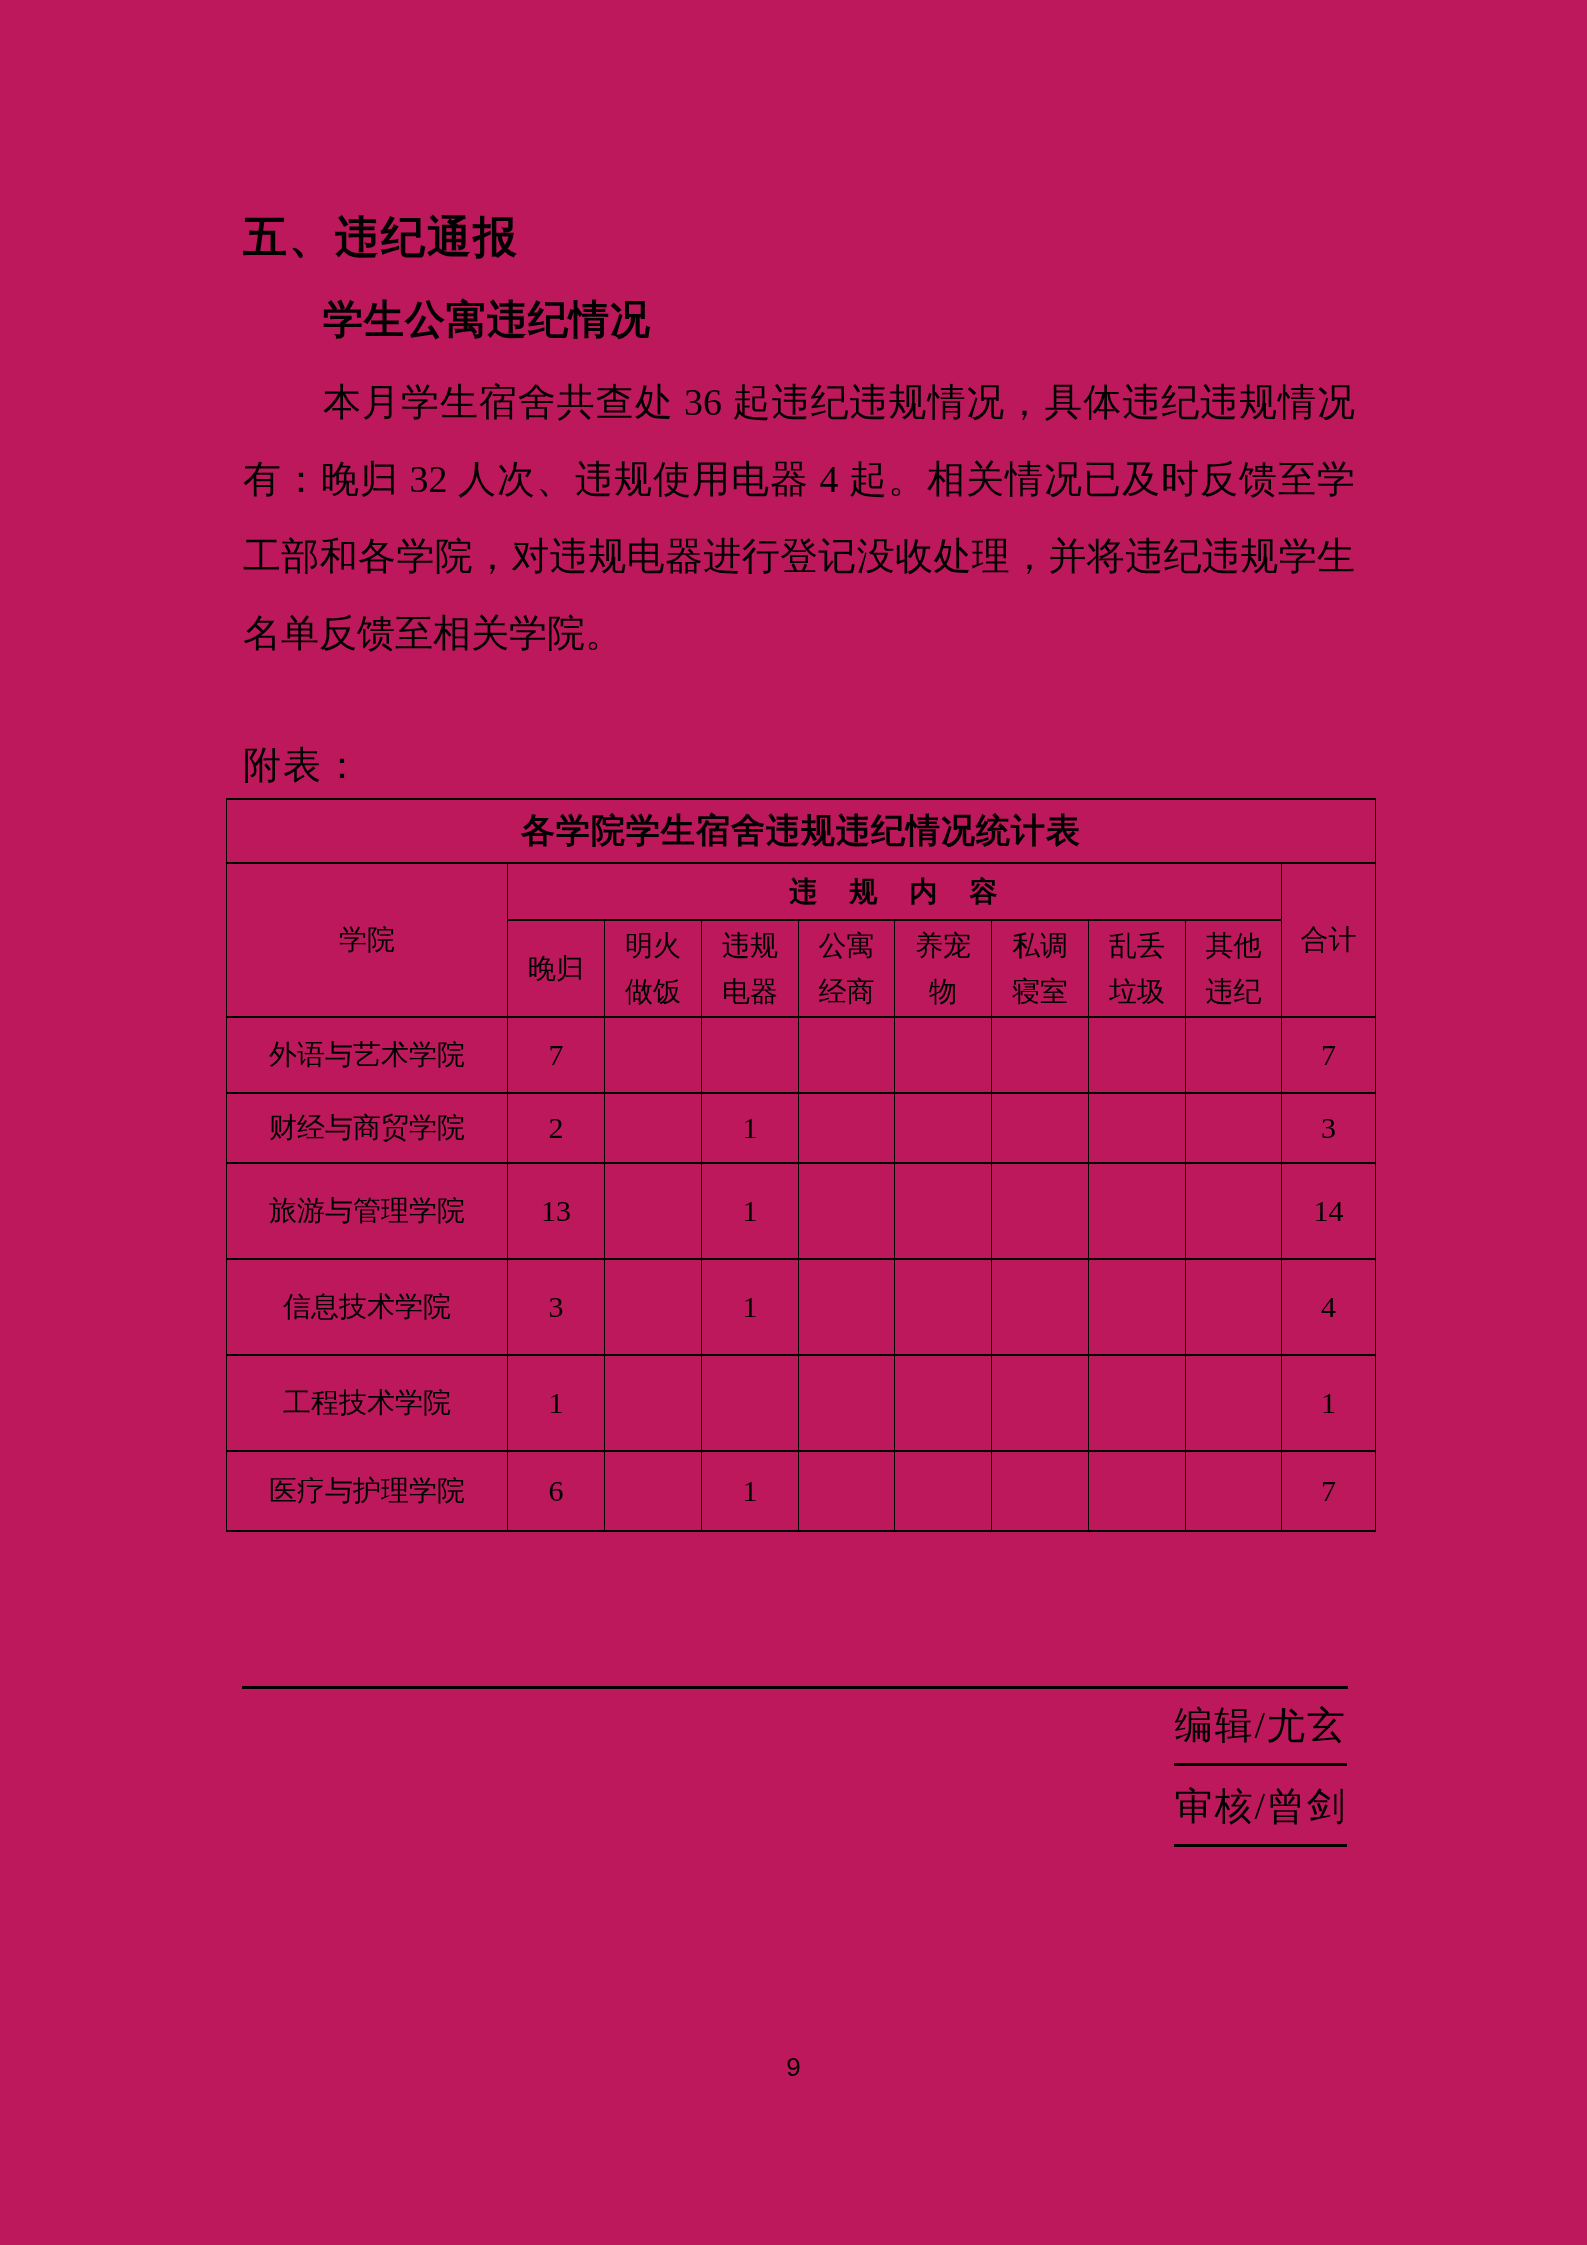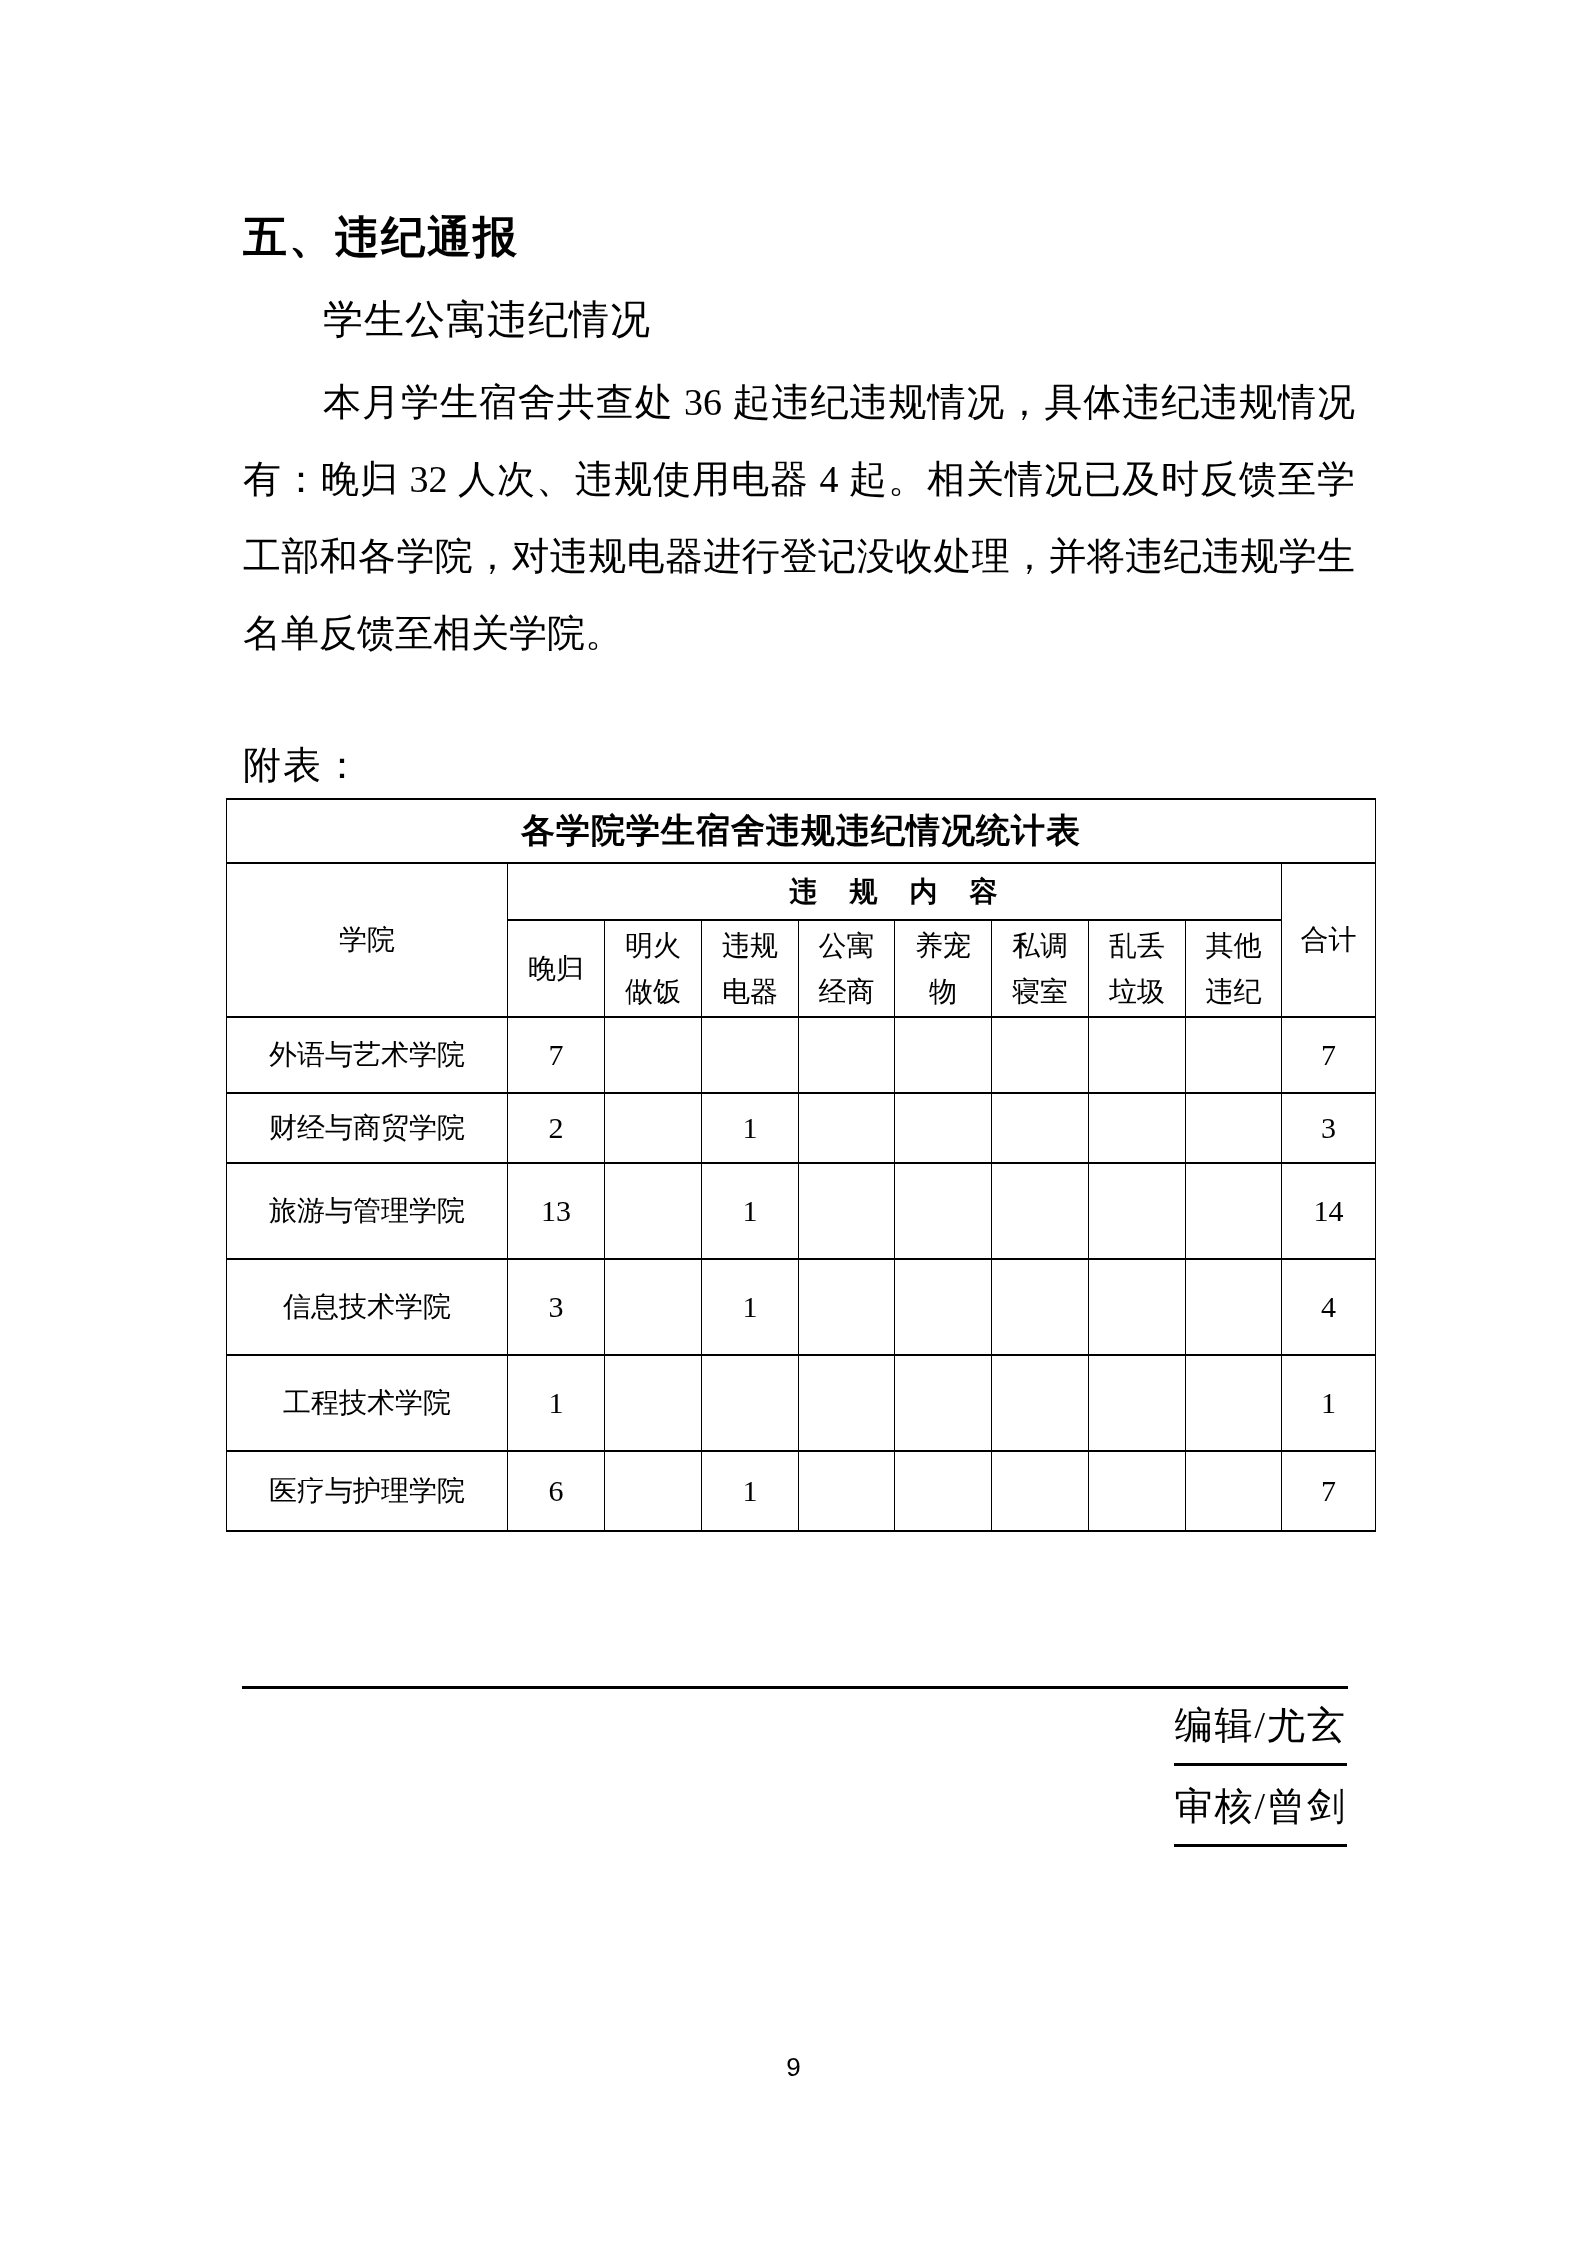--- a/index.html
+++ b/index.html
@@ -5,40 +5,40 @@
   html, body {
     margin: 0;
     padding: 0;
     background: #e8e8e8;
   }
   .page {
     position: relative;
     width: 1587px;
     height: 2245px;
     margin: 0 auto;
-    background: #ffffff;
+    background: #be185d;
     color: #000000;
     font-family: "Liberation Serif", "DejaVu Serif", serif;
     overflow: hidden;
   }
   .section-heading {
     position: absolute;
     left: 243px;
     top: 208px;
     font-size: 44px;
     font-weight: bold;
     letter-spacing: 2px;
     white-space: nowrap;
   }
   .sub-heading {
     position: absolute;
     left: 323px;
     top: 292px;
     font-size: 40px;
-    font-weight: normal;
+    font-weight: bold;
     letter-spacing: 1px;
     white-space: nowrap;
   }
   .body-paragraph {
     position: absolute;
     left: 243px;
     top: 364px;
     width: 1112px;
     font-size: 38px;
     line-height: 77px;

